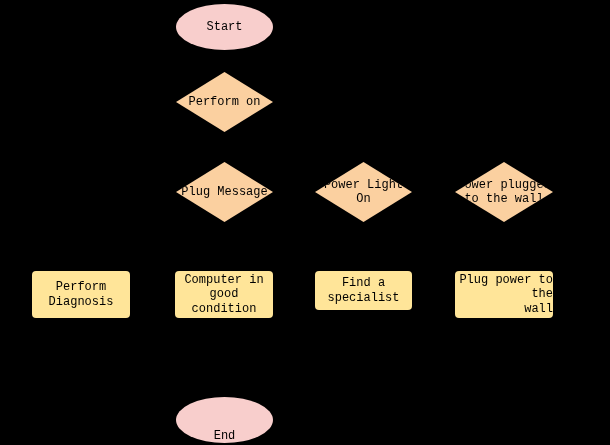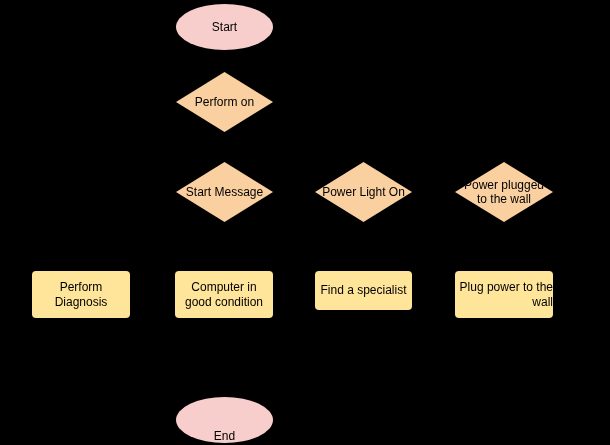--- a/index.html
+++ b/index.html
@@ -24,20 +24,21 @@
     align-items: center;
     justify-content: center;
     text-align: center;
     font-size: 12px;
     line-height: 1.2;
     color: var(--text-color, #000000);
   }
   .node .label {
     white-space: pre-line;
     width: 100%;
+    font-family: Liberation Mono, monospace;
   }
   .ellipse {
     background: var(--terminator-fill, #f8cecc);
     border-radius: 50%;
   }
   .diamond {
     background: var(--decision-fill, #fbd0a0);
     clip-path: polygon(50% 0%, 100% 50%, 50% 100%, 0% 50%);
   }
   .rect {
@@ -63,21 +64,21 @@
 
   <div id="n-start" class="node ellipse">
     <span class="label">Start</span>
   </div>
 
   <div id="n-computer-on" class="node diamond">
     <span class="label">Perform on</span>
   </div>
 
   <div id="n-error-message" class="node diamond">
-    <span class="label">Start Message</span>
+    <span class="label">Plug Message</span>
   </div>
 
   <div id="n-power-light-on" class="node diamond">
     <span class="label">Power Light On</span>
   </div>
 
   <div id="n-power-plugged" class="node diamond">
     <span class="label">Power plugged
 to the wall</span>
   </div>

